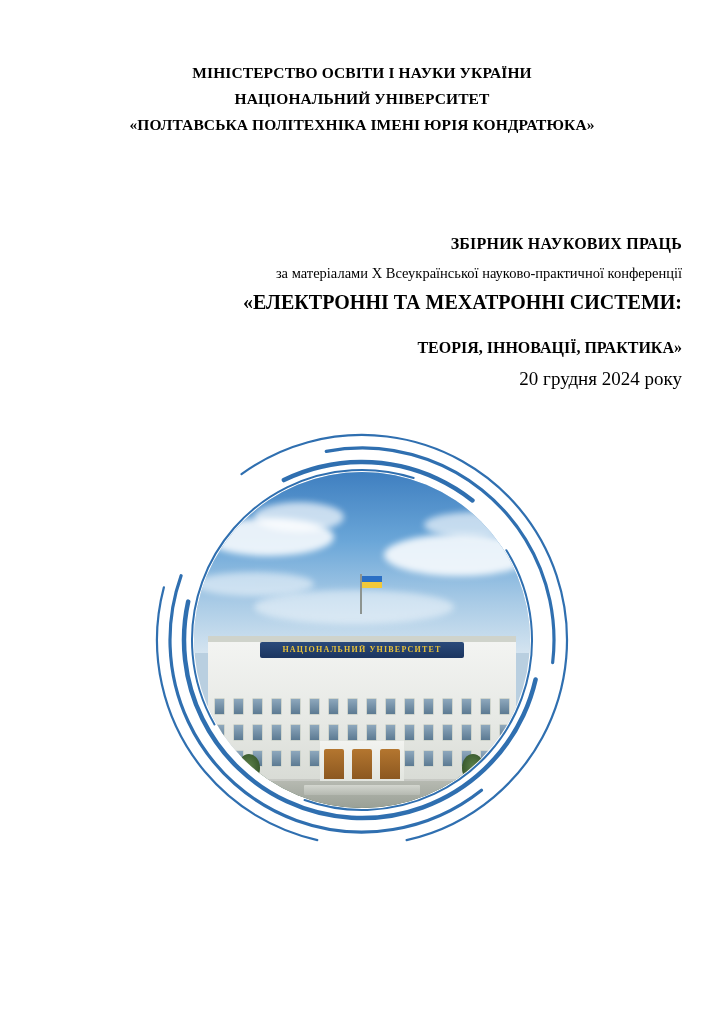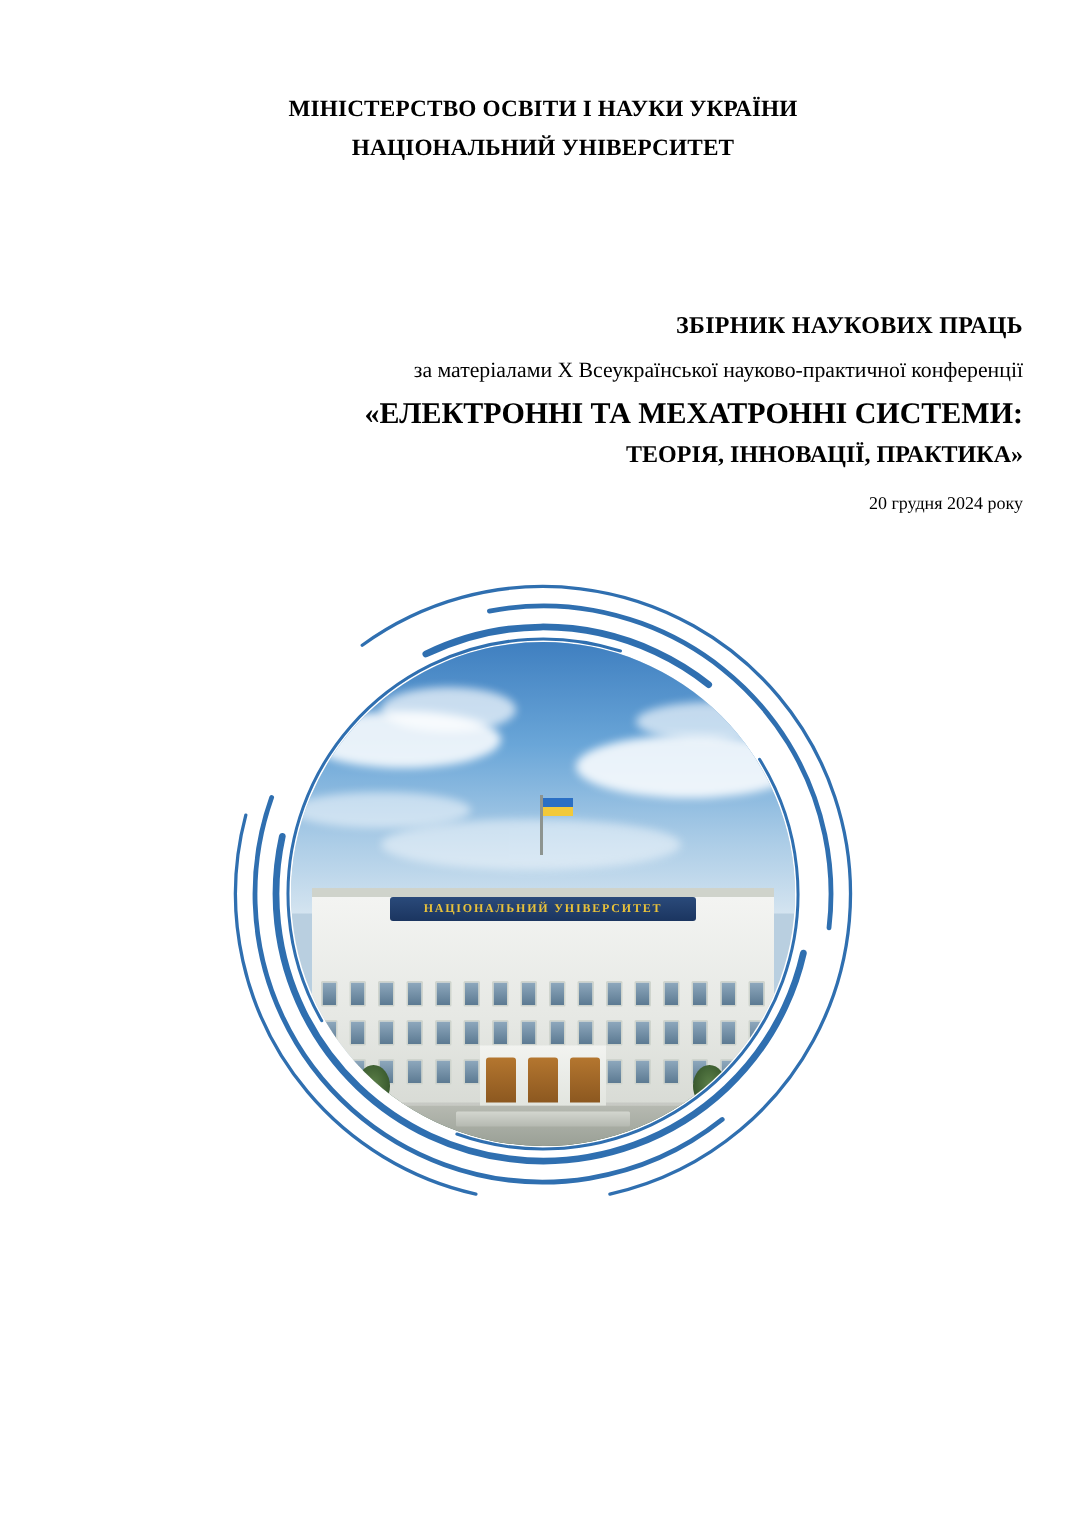--- a/index.html
+++ b/index.html
@@ -58,23 +58,24 @@
   .titleblock .conf-name {
     font-weight: bold;
     font-size: 20px;
     line-height: 28px;
     margin-top: 2px;
   }
   .titleblock .conf-name2 {
     font-weight: bold;
     font-size: 16px;
     line-height: 28px;
+    margin-top: 18px;
   }
   .titleblock .date {
-    font-size: 12px;
+    font-size: 19px;
     line-height: 26px;
     margin-top: 4px;
   }
 
   
   .emblem-wrap {
     margin-top: 38px;
     width: 420px;
     height: 420px;
     position: relative;
@@ -265,20 +266,21 @@
   }
 </style>
 </head>
 <body>
 
 <div class="page">
 
   <div class="header">
     <div class="line">МІНІСТЕРСТВО ОСВІТИ І НАУКИ УКРАЇНИ</div>
     <div class="line">НАЦІОНАЛЬНИЙ УНІВЕРСИТЕТ</div>
+    <div class="line">«ПОЛТАВСЬКА ПОЛІТЕХНІКА ІМЕНІ ЮРІЯ КОНДРАТЮКА»</div>
   </div>
 
   <div class="titleblock">
     <div class="collection">ЗБІРНИК НАУКОВИХ ПРАЦЬ</div>
     <div class="subtitle">за матеріалами X Всеукраїнської науково-практичної конференції</div>
     <div class="conf-name">«ЕЛЕКТРОННІ ТА МЕХАТРОННІ СИСТЕМИ:</div>
     <div class="conf-name2">ТЕОРІЯ, ІННОВАЦІЇ, ПРАКТИКА»</div>
     <div class="date">20 грудня 2024 року</div>
   </div>
 

